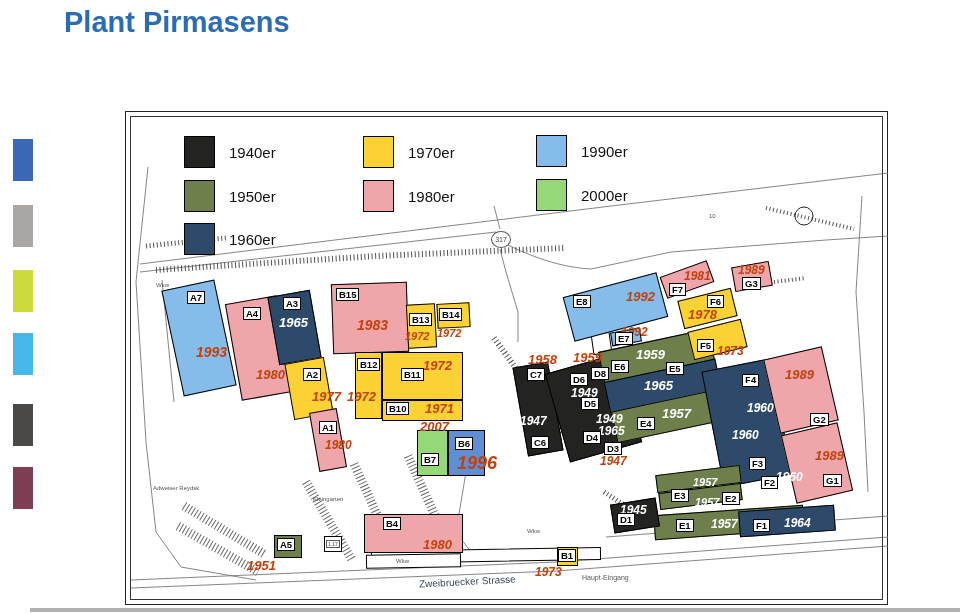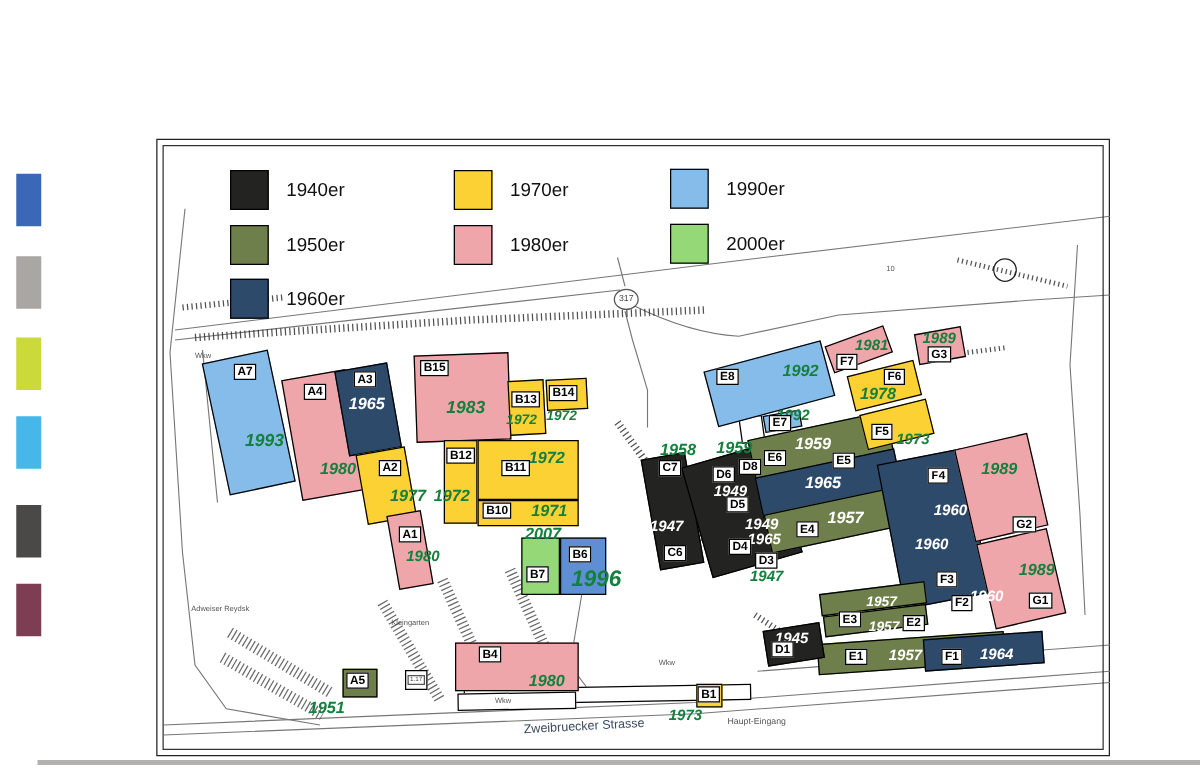--- a/index.html
+++ b/index.html
@@ -11,34 +11,35 @@
   #map{position:absolute;left:125px;top:111px;width:763px;height:494px;background:#fff;
        border:1.5px solid #222;box-sizing:border-box;}
   #map-inner-frame{position:absolute;left:4px;top:4px;right:4px;bottom:4px;
        border:1px solid #333;pointer-events:none;}
   #map-canvas{position:absolute;left:0;top:0;width:763px;height:494px;}
   #deco{position:absolute;left:0;top:0;}
   .shape{position:absolute;border:1px solid #000;box-sizing:border-box;}
   .blabel{position:absolute;background:#fff;border:1px solid #000;color:#000;
           font-size:9.5px;font-weight:bold;line-height:11px;padding:0 2px;white-space:nowrap;z-index:6;}
   .year{position:absolute;font-weight:bold;font-style:italic;white-space:nowrap;z-index:5;}
-  .year.red{color:#15803d;}
+  .year.red{color:#c2410c;}
   .year.white{color:#ffffff;}
   .area{position:absolute;color:#555;white-space:nowrap;z-index:4;}
   .area.circle-label{background:#fff;border:1px solid #555;border-radius:50%;
         width:18px;height:15px;text-align:center;line-height:15px;color:#444;}
   .area.box-label{background:#fff;border:1px solid #555;padding:0 1px;color:#444;}
   .legend-swatch{position:absolute;width:31px;height:32px;border:1px solid #000;box-sizing:border-box;z-index:6;}
   .legend-label{position:absolute;font-size:15px;color:#111;z-index:6;white-space:nowrap;}
   #bottom-strip{position:absolute;left:30px;right:0;top:608px;height:4px;background:#b3b1af;}
 </style>
 </head>
 <body>
 
 <div id="page">
+  <div id="title">Plant Pirmasens</div>
 
   <div id="sidebar">
       <div class="side-swatch" style="top: 139px; background: rgb(59, 104, 182);"></div>
       <div class="side-swatch" style="top: 205px; background: rgb(169, 166, 164);"></div>
       <div class="side-swatch" style="top: 270px; background: rgb(204, 217, 58);"></div>
       <div class="side-swatch" style="top: 333px; background: rgb(71, 183, 233);"></div>
       <div class="side-swatch" style="top: 404px; background: rgb(75, 72, 72);"></div>
       <div class="side-swatch" style="top: 467px; background: rgb(125, 61, 82);"></div>
     </div>
 

